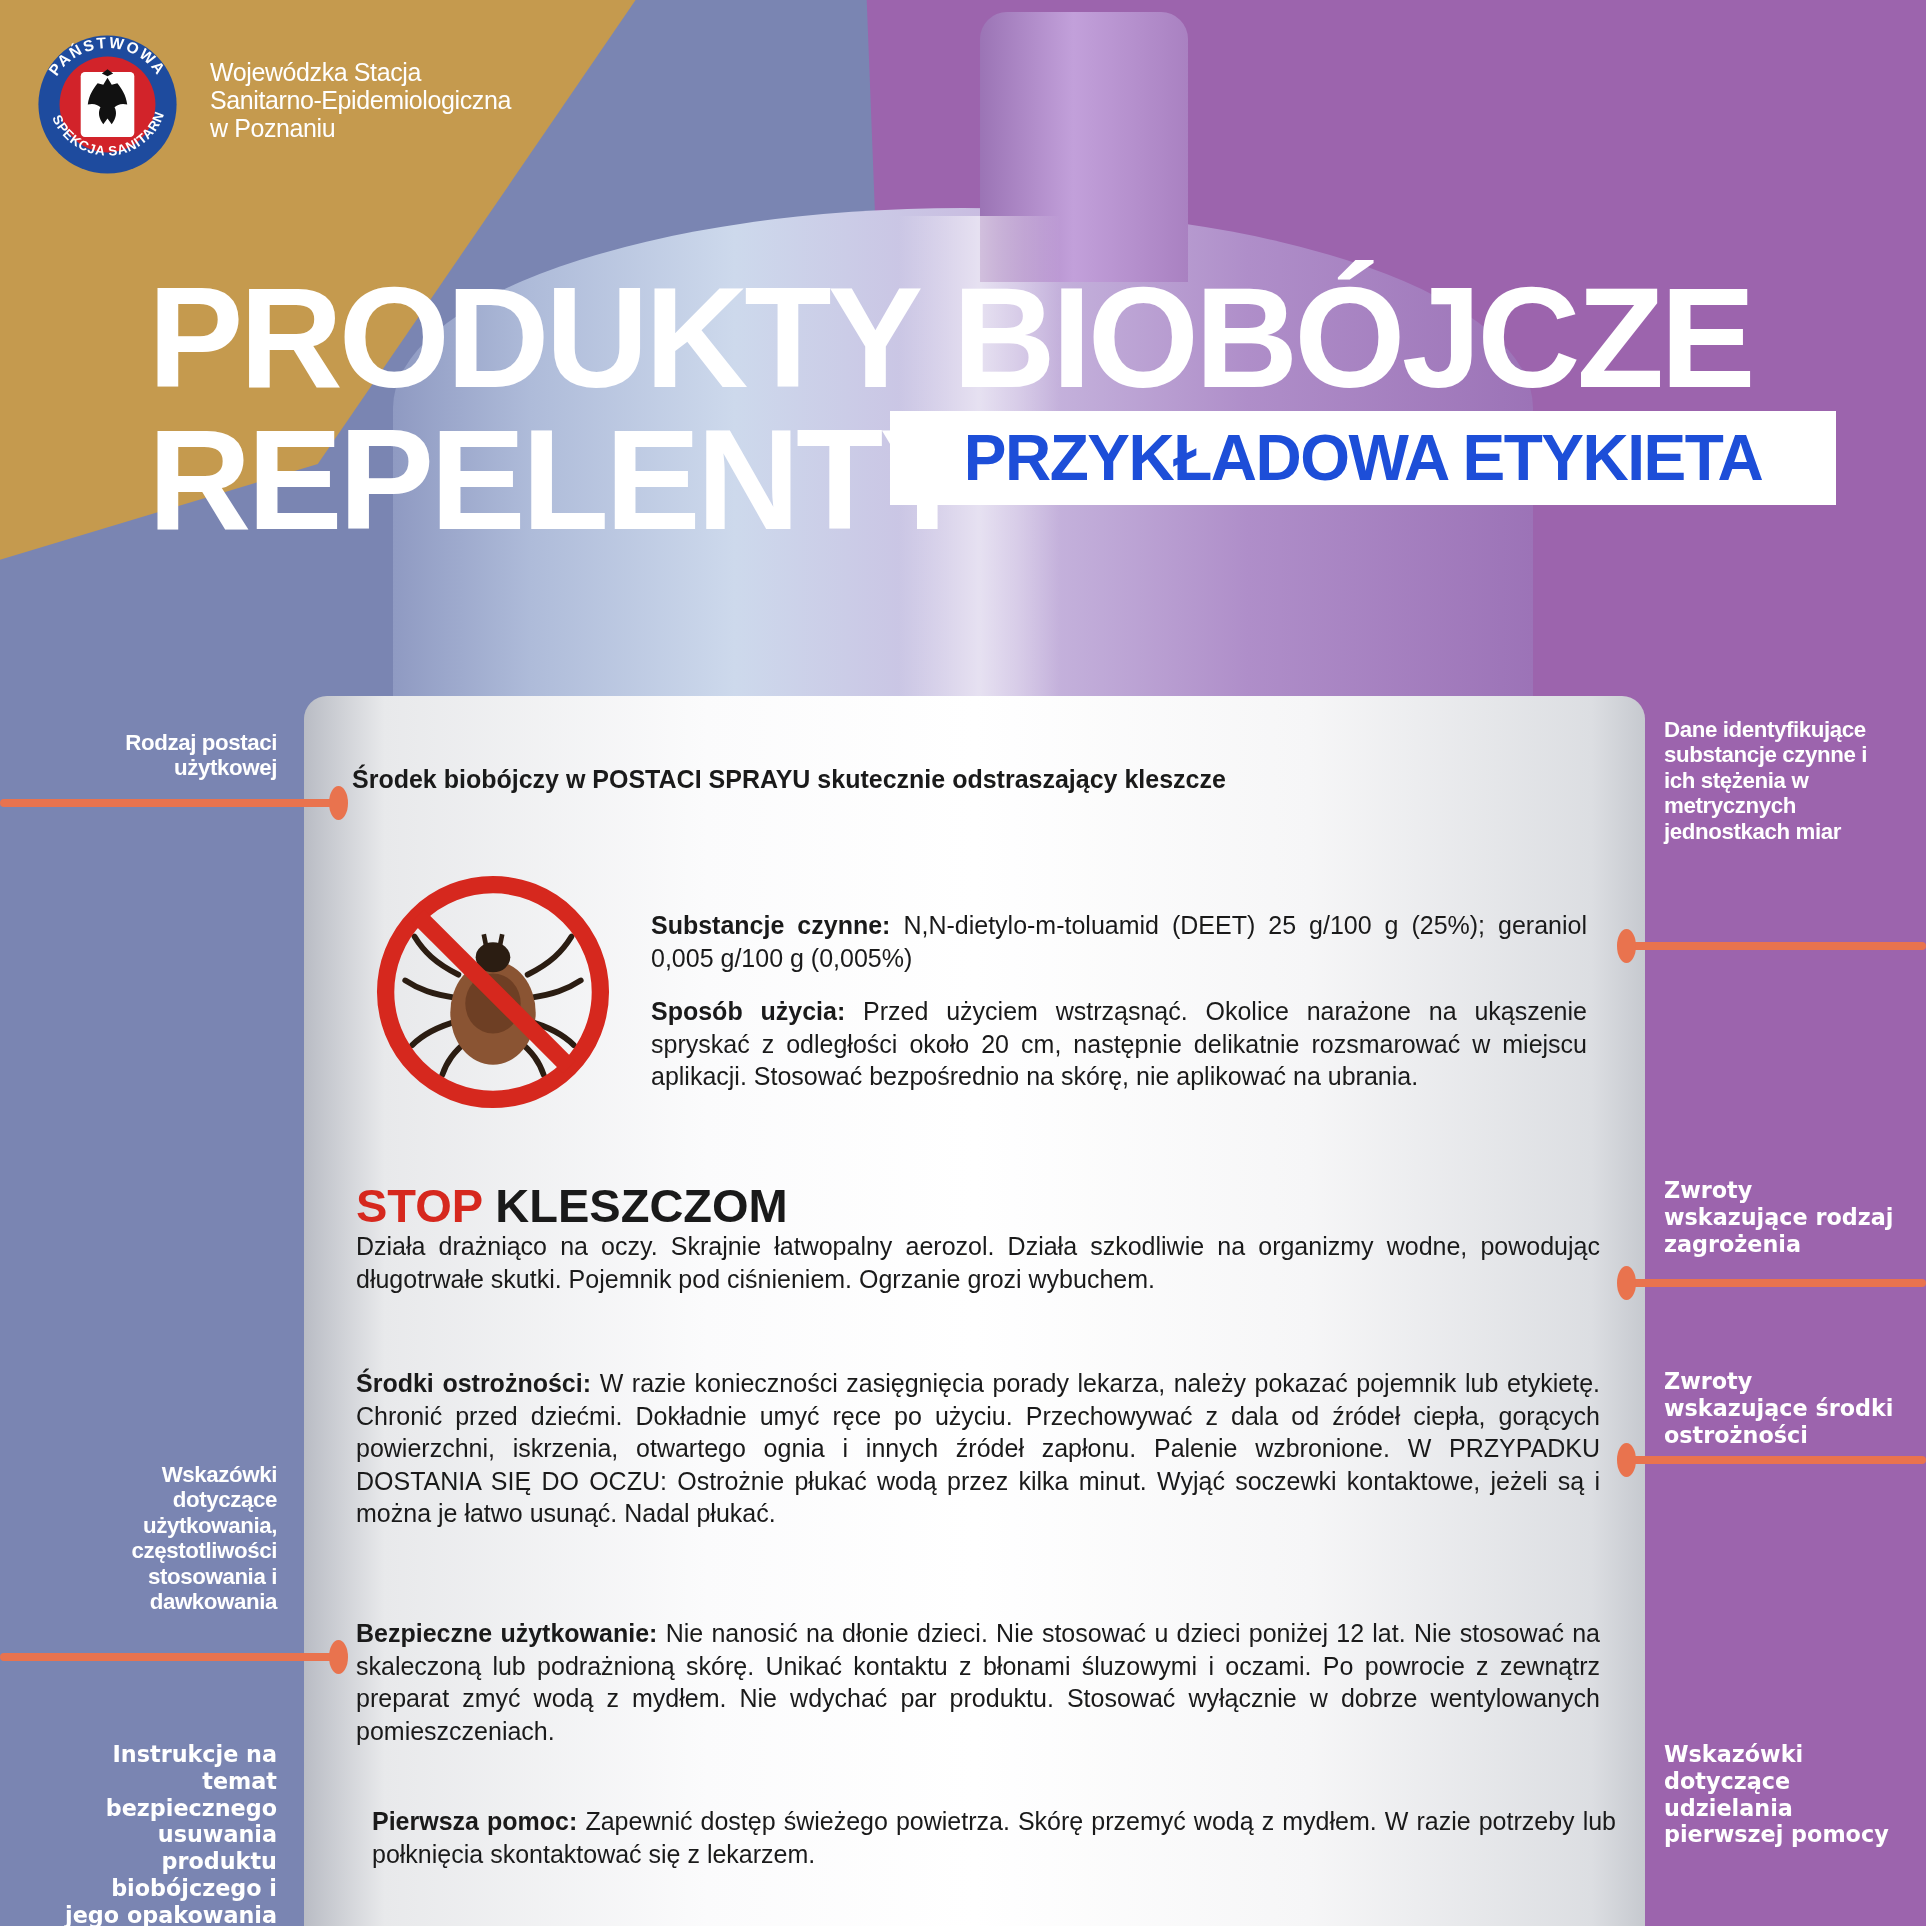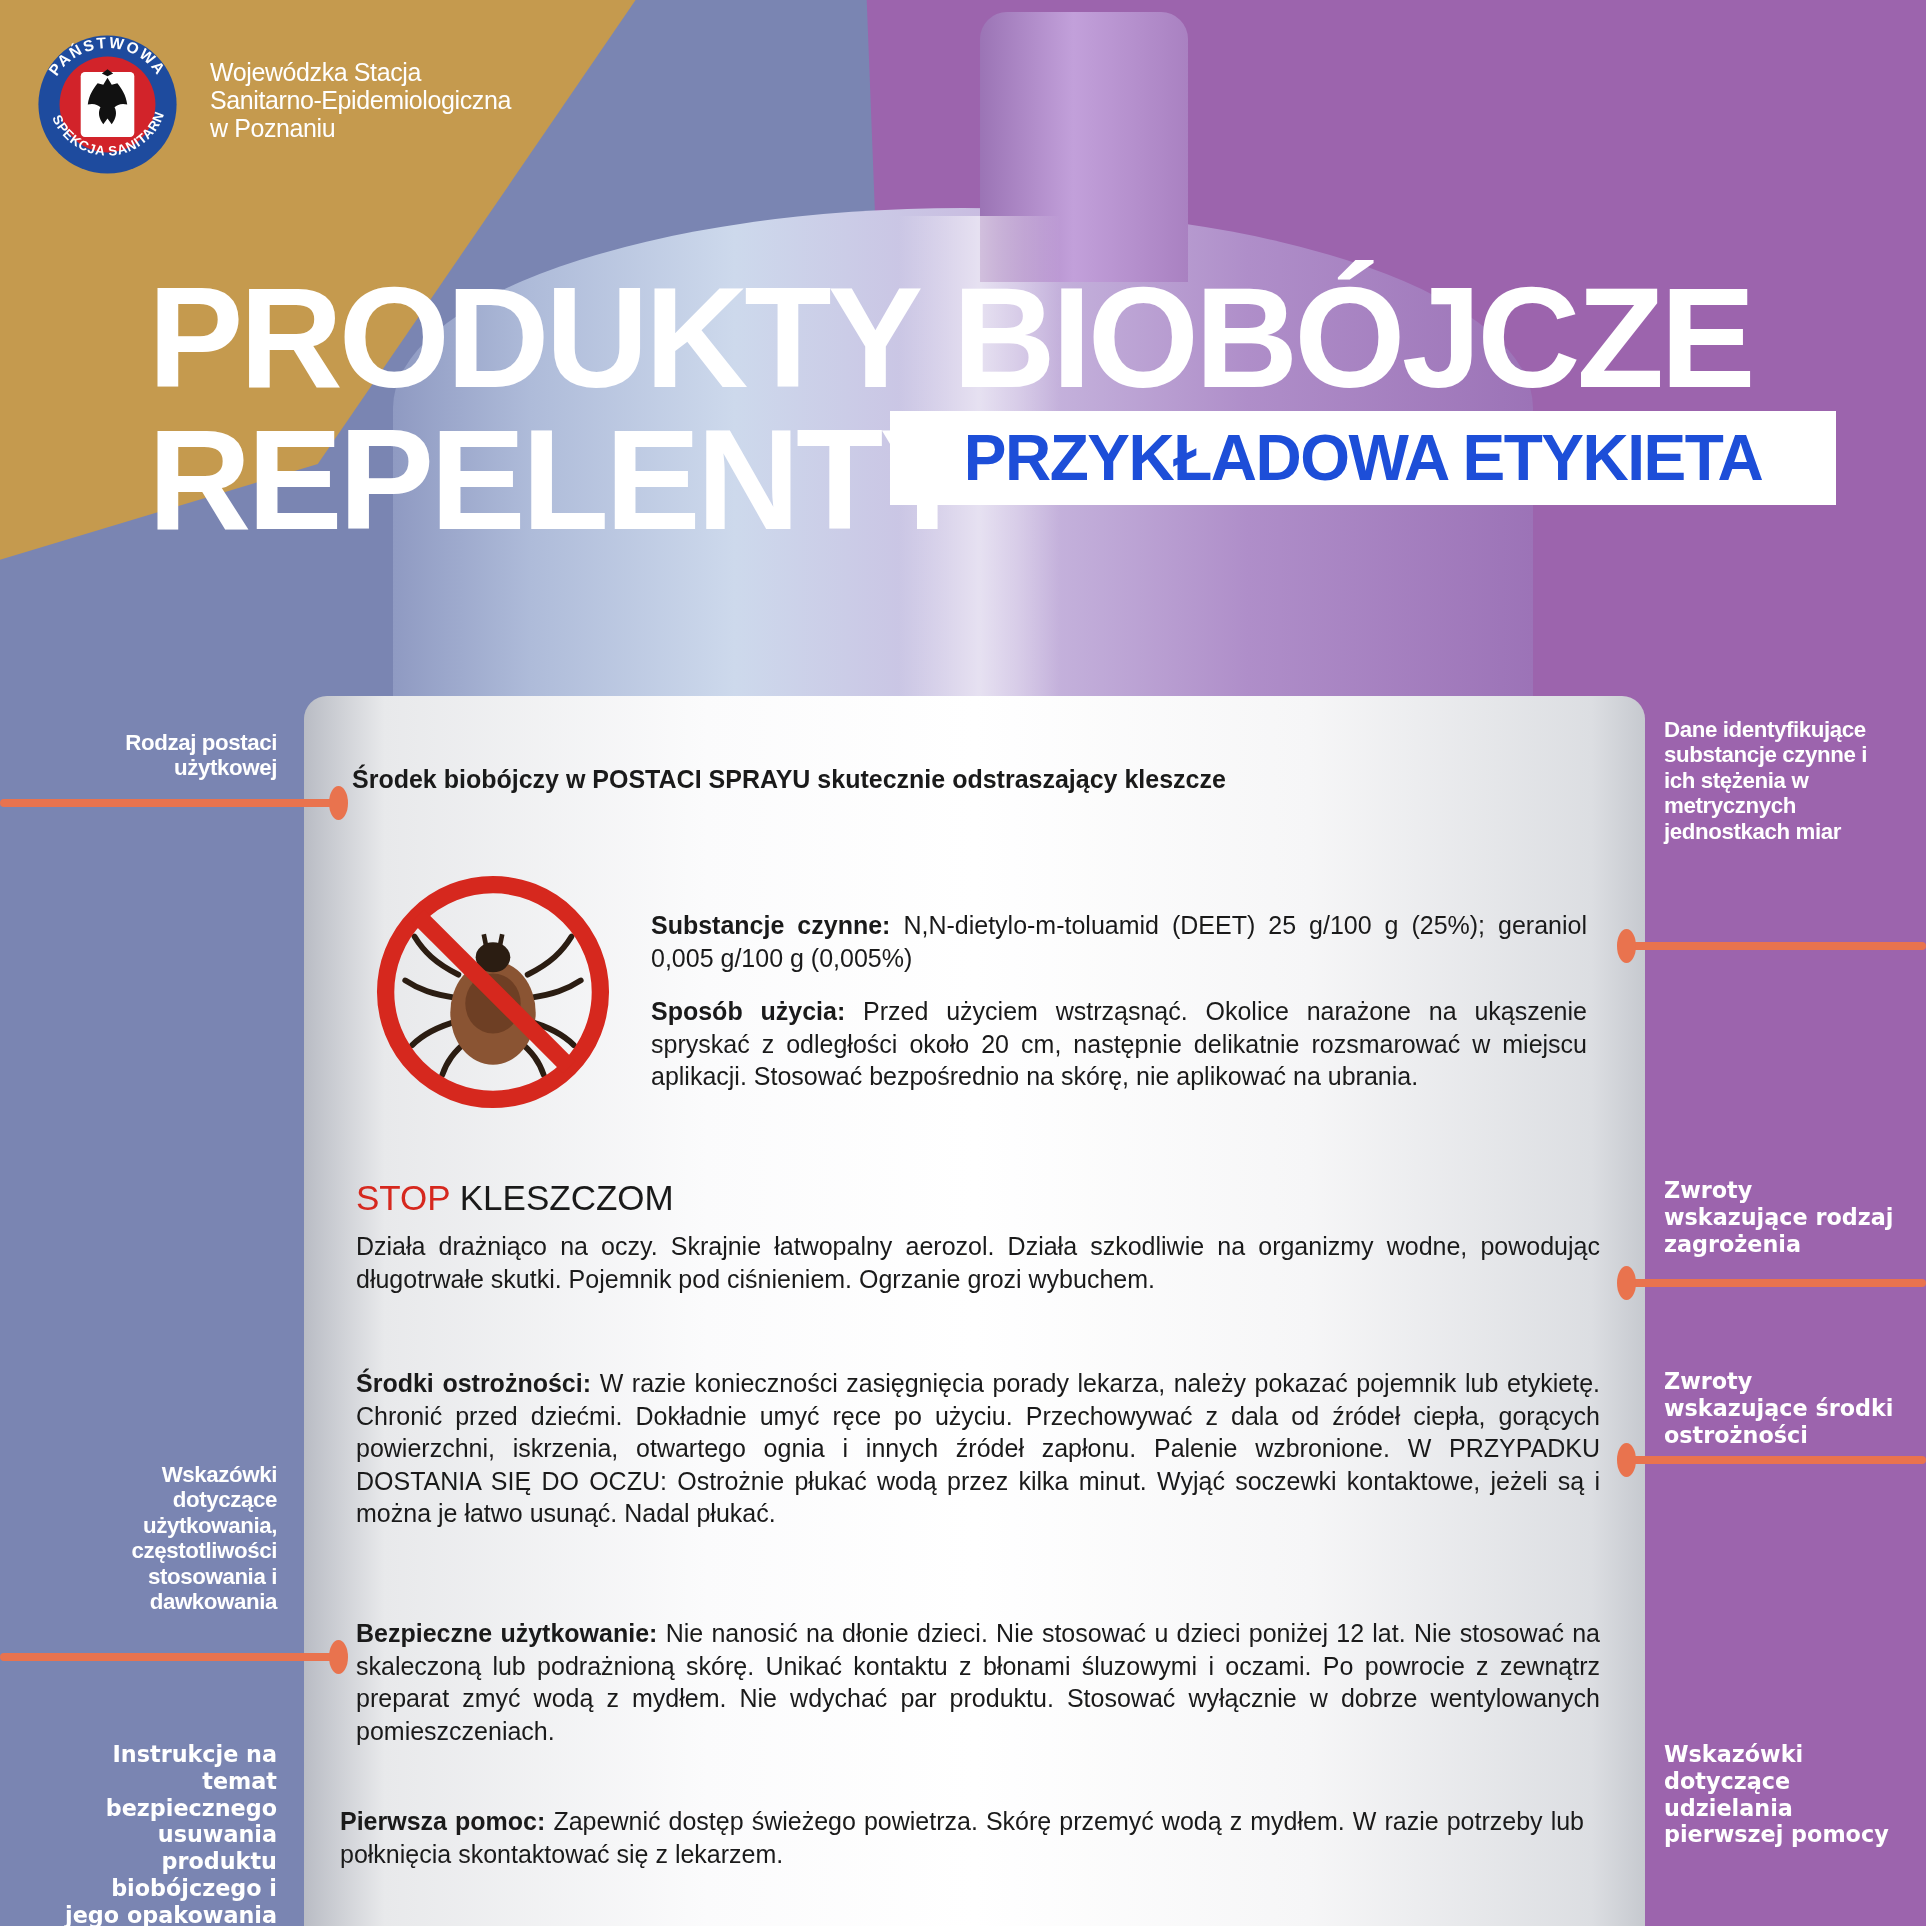--- a/index.html
+++ b/index.html
@@ -38,26 +38,26 @@
   .label{position:absolute;left:304px;top:696px;width:1341px;height:2008px;border-radius:23px;
          background:linear-gradient(90deg,#b9bcc4 0%,#e8e9eb 6%,#fbfbfc 30%,#ffffff 50%,#f6f6f7 75%,#dcdee2 96%,#c6c9cf 100%);
          z-index:3;color:#1a1a1a;}
   .label .blk{position:absolute;font-size:25px;line-height:1.3;text-align:justify;}
   .label .lead{font-weight:700;}
   .heading{position:absolute;left:48px;right:54px;top:69px;
            font-size:25px;font-weight:700;}
   .tick-icon{position:absolute;left:62px;top:169px;width:254px;height:254px;}
   .subst{left:347px;top:189px;width:936px;margin-top:24px;}
   .subst p{margin:0 0 21px 0;}
-  .stopline{position:absolute;left:52px;top:482px;font-size:35px;font-weight:400;white-space:nowrap;}
+  .stopline{position:absolute;left:52px;top:482px;font-size:47px;font-weight:700;white-space:nowrap;}
   .stopline .red{color:#D6281E;}
   .hazard{left:52px;top:534px;width:1244px;}
   .precaut{left:52px;top:671px;width:1244px;}
   .safeuse{left:52px;top:921px;width:1244px;}
-  .firstaid{left:36px;top:1109px;width:1244px;}
+  .firstaid{left:68px;top:1109px;width:1244px;}
 
   
   .ann{position:absolute;color:#fff;font-weight:700;z-index:6;}
   .ann.left{text-align:right;}
   .ann.cond{font-family:"Liberation Sans",sans-serif;font-size:22.3px;line-height:1.14;letter-spacing:-0.4px;}
   .ann.round{font-family:"DejaVu Sans",sans-serif;font-size:22.3px;line-height:1.2;}
 
   .connector{position:absolute;height:7.7px;background:#E9734E;border-radius:3.9px;z-index:7;}
   .dot{position:absolute;width:19px;height:34px;background:#E9734E;border-radius:50%;z-index:7;}
 </style>

